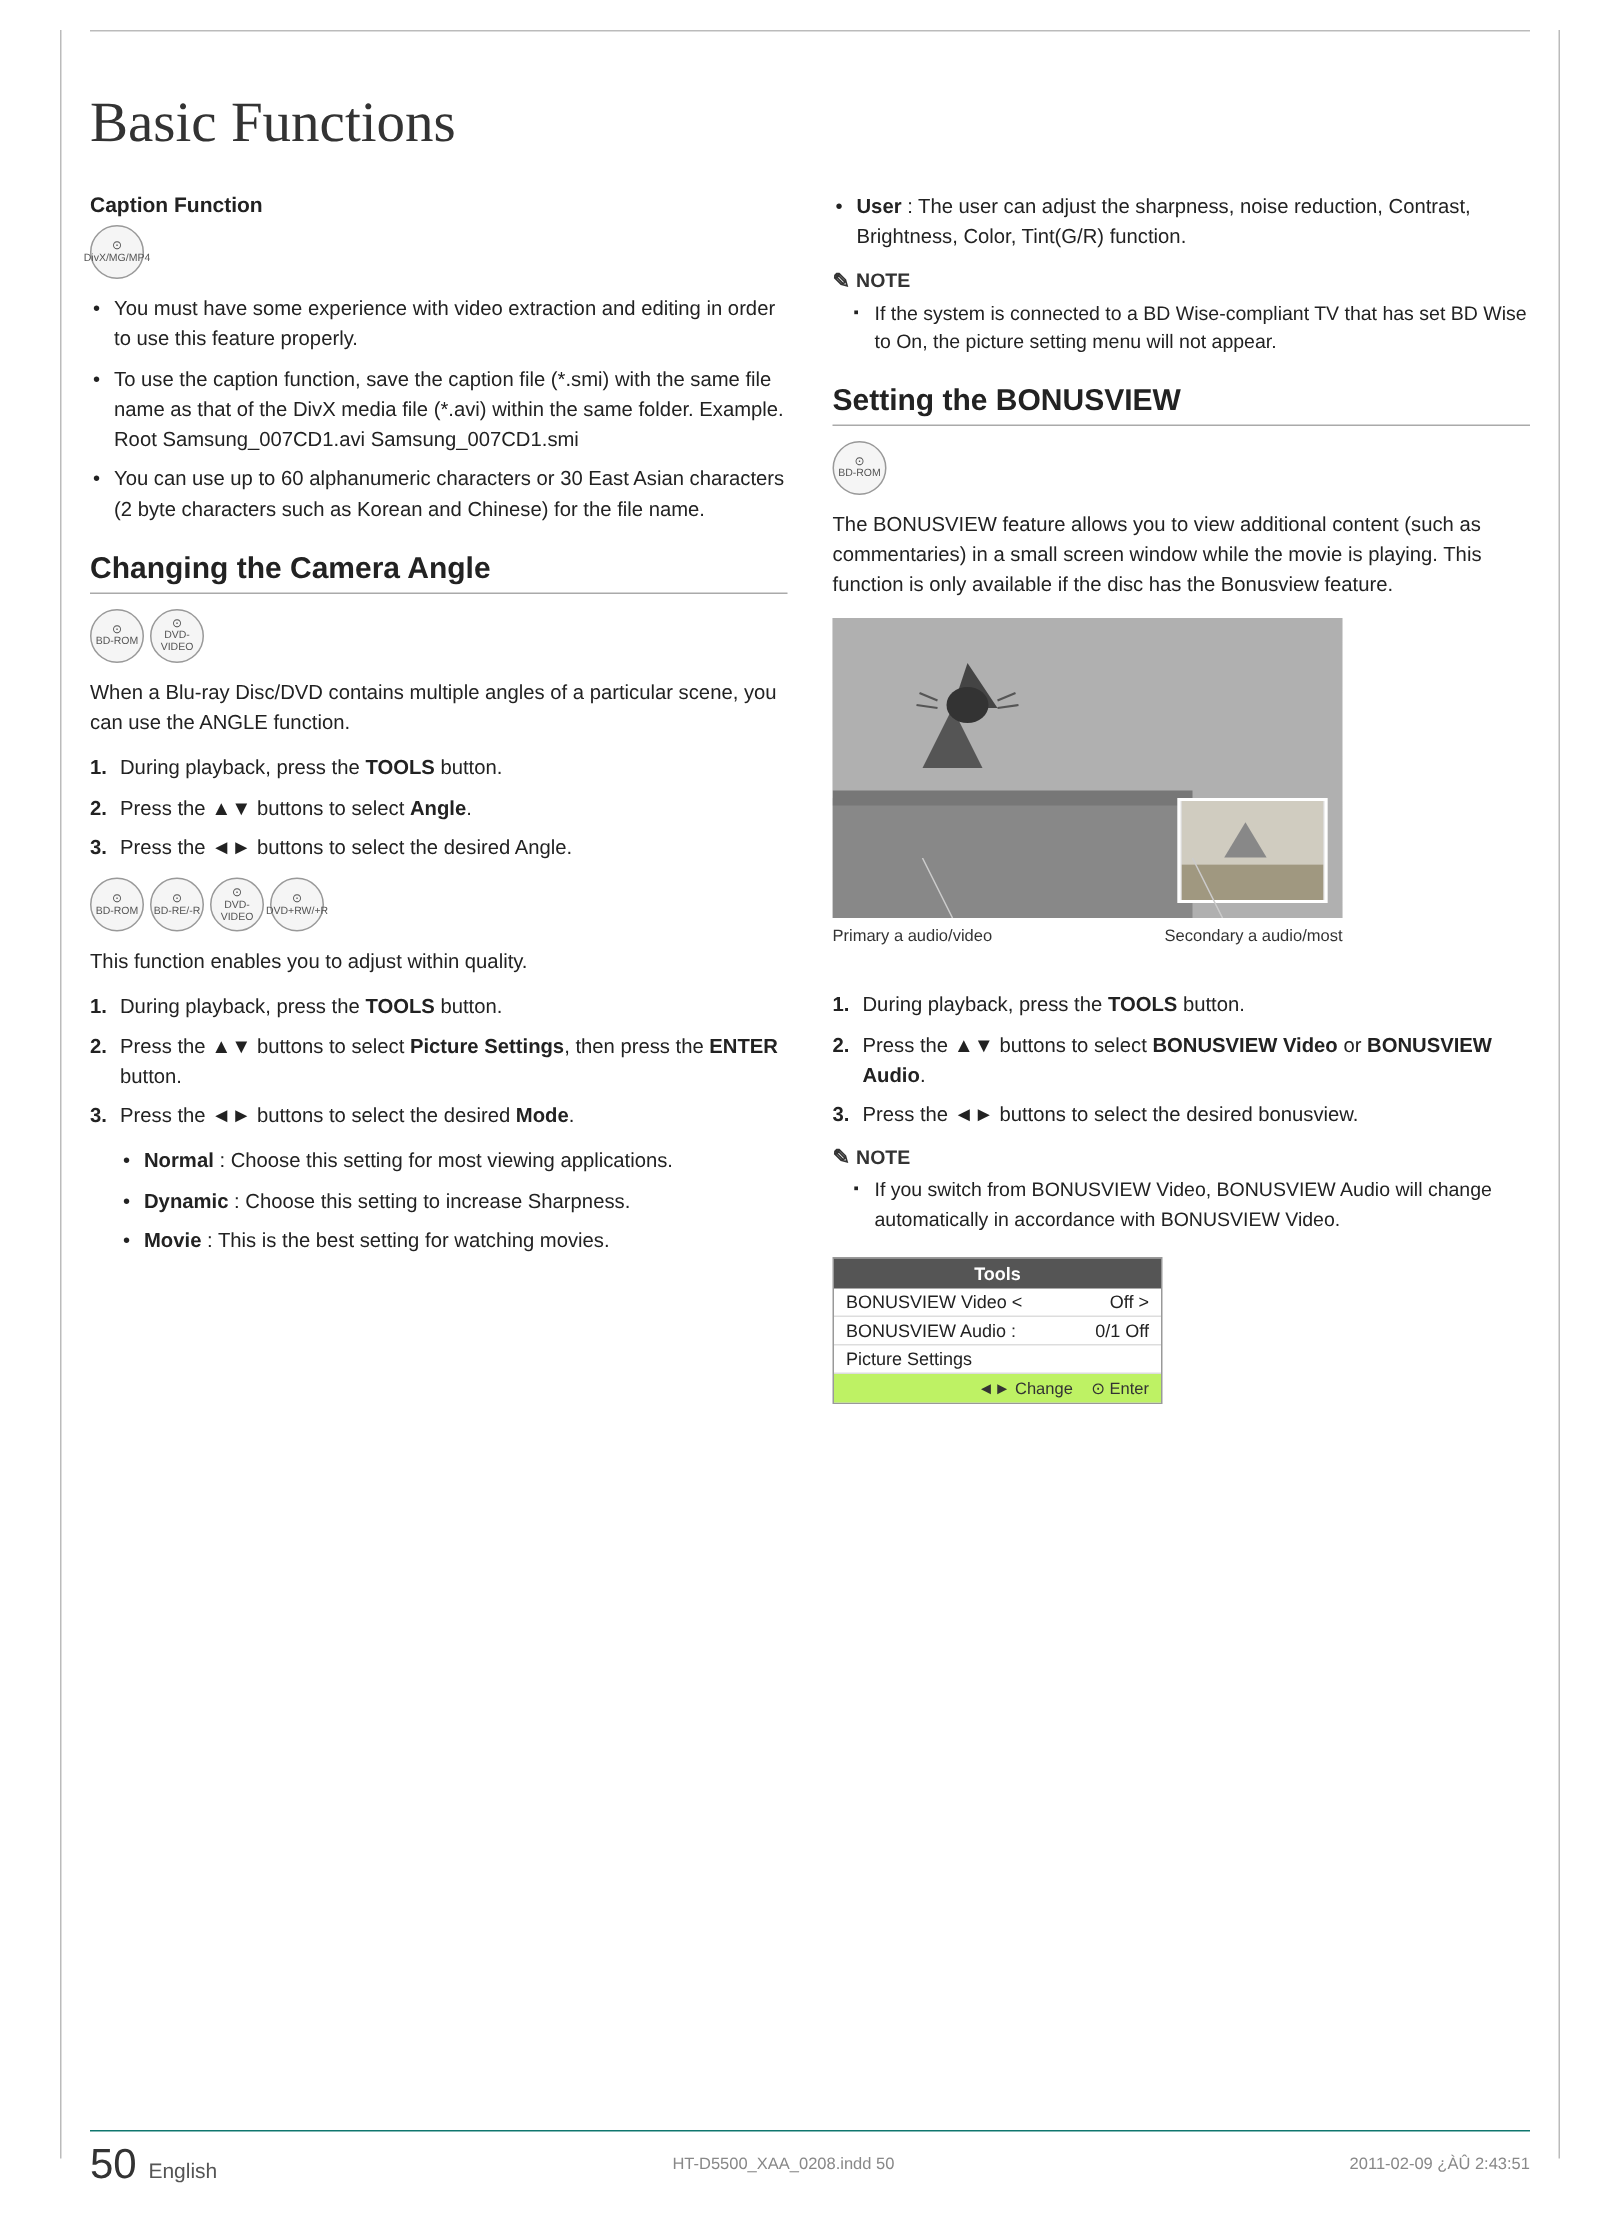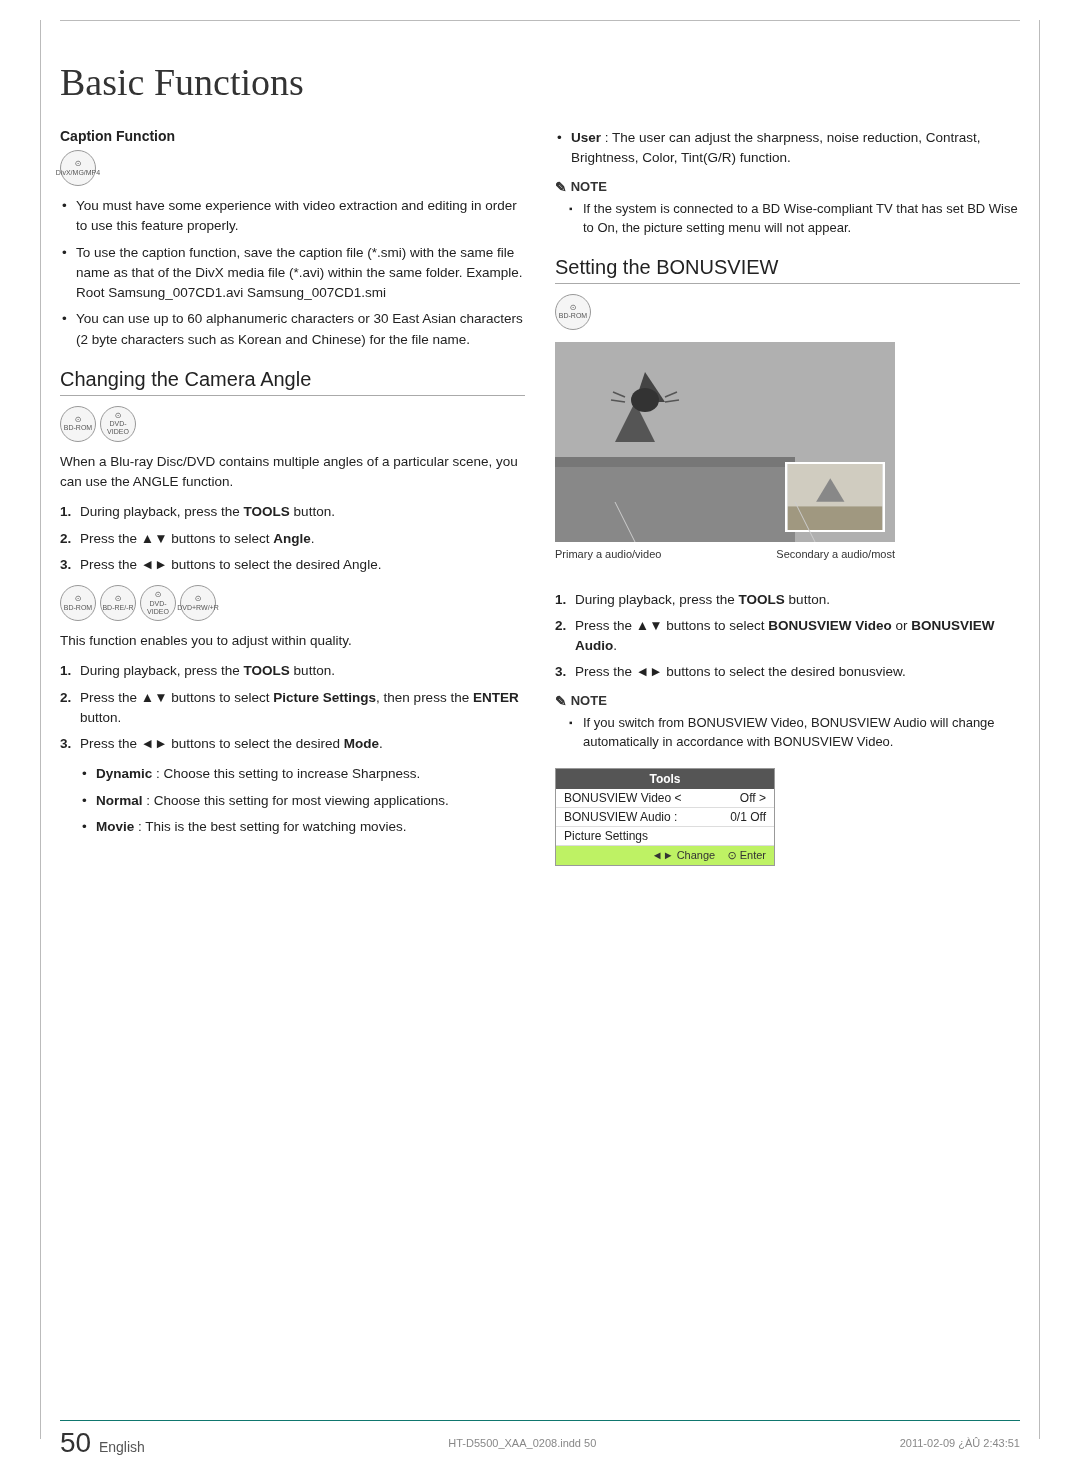--- a/index.html
+++ b/index.html
@@ -65,21 +65,21 @@
       flex: 1;
       max-width: 480px;
     }
     .col-right {
       flex: 1;
       max-width: 480px;
     }
 
     .section-title {
       font-size: 20px;
-      font-weight: normal;
+      font-weight: bold;
       color: #222;
       border-bottom: 1px solid #aaa;
       padding-bottom: 4px;
       margin-bottom: 10px;
       margin-top: 18px;
     }
     .subsection-title {
       font-size: 14px;
       font-weight: bold;
       color: #222;
@@ -387,22 +387,22 @@
           <li>
             <span class="num bold">2.</span>
             Press the ▲▼ buttons to select <span class="bold">Picture Settings</span>, then press the <span class="bold">ENTER</span> button.
           </li>
           <li>
             <span class="num bold">3.</span>
             Press the ◄► buttons to select the desired <span class="bold">Mode</span>.
           </li>
         </ol>
         <ul class="bullet-list" style="padding-left:20px;">
+          <li><span class="bold">Normal</span> : Choose this setting for most viewing applications.</li>
           <li><span class="bold">Dynamic</span> : Choose this setting to increase Sharpness.</li>
-          <li><span class="bold">Normal</span> : Choose this setting for most viewing applications.</li>
           <li><span class="bold">Movie</span> : This is the best setting for watching movies.</li>
         </ul>
       </div>
 
     </div>
 
     <div class="col-right">
 
       <div style="margin-top:4px; margin-bottom:10px;">
         <ul class="bullet-list">
@@ -420,20 +420,21 @@
       </div>
 
       <div>
         <div class="section-title">Setting the BONUSVIEW</div>
         <div class="badge-row">
           <div class="badge badge-circle">
             <span class="badge-top">⊙</span>
             <span class="badge-bot">BD-ROM</span>
           </div>
         </div>
+        <p style="margin-bottom:12px; line-height:1.5;">The BONUSVIEW feature allows you to view additional content (such as commentaries) in a small screen window while the movie is playing. This function is only available if the disc has the Bonusview feature.</p>
 
         <div style="position:relative; margin-bottom: 30px;">
           <div class="bonusview-img">
             <div class="main-scene">
               
               <svg width="100%" height="100%" viewBox="0 0 340 200">
                 <rect width="340" height="200" fill="#b0b0b0"></rect>
                 <rect x="0" y="120" width="240" height="80" fill="#888"></rect>
                 <polygon points="60,100 80,60 100,100" fill="#555"></polygon>
                 <polygon points="80,60 90,30 110,60" fill="#444"></polygon>

